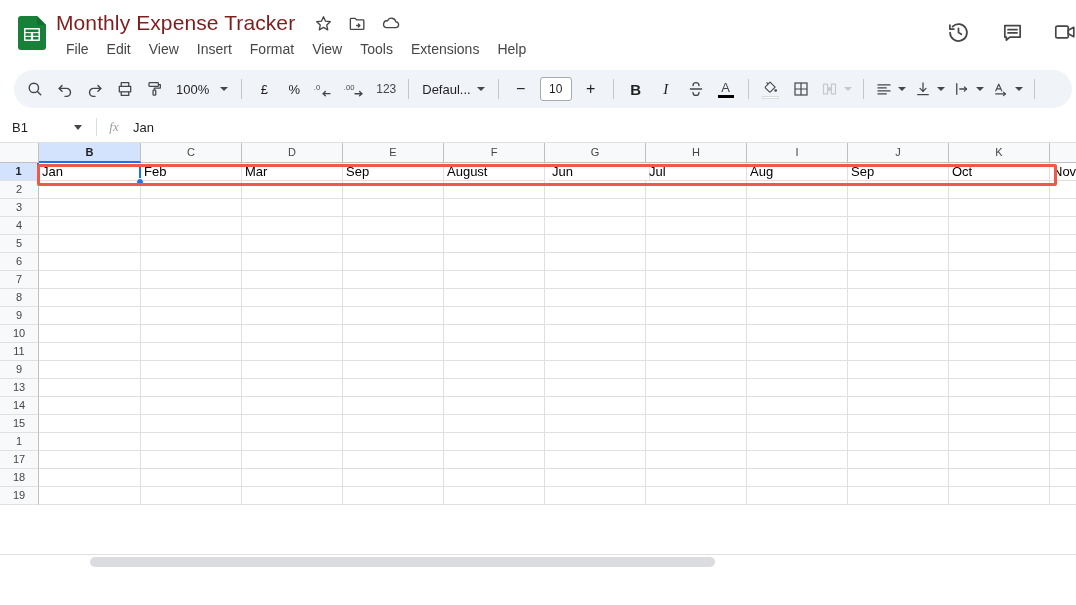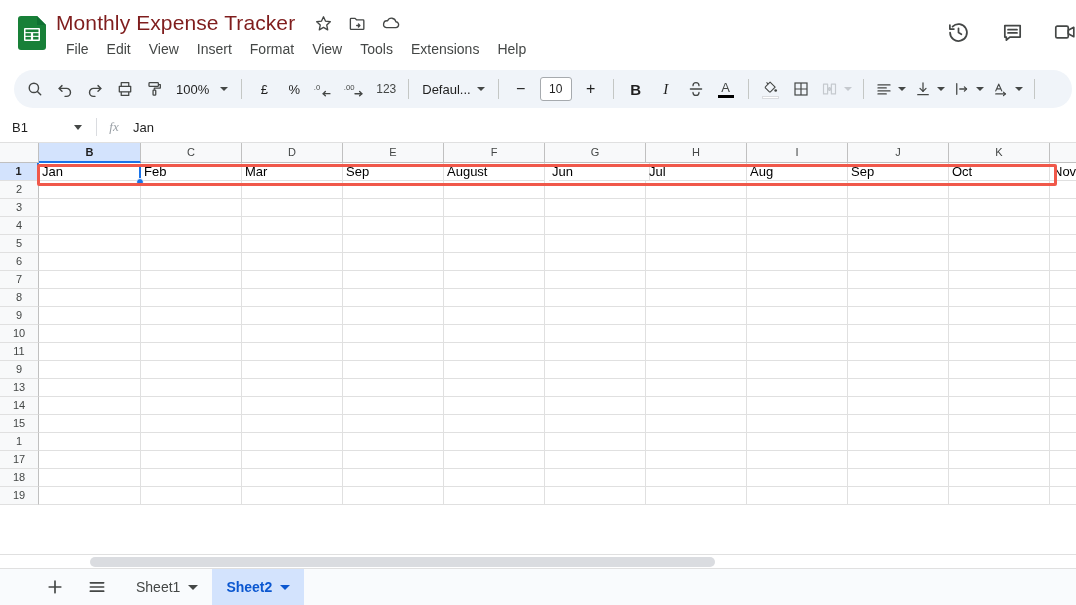--- a/index.html
+++ b/index.html
@@ -694,34 +694,14 @@
         <div class="fillhandle" style="left: 97px; top: 15px;"></div>
       </div>
 
     <div class="annot" style="left:37px; top:21px; width:1020px; height:22px;"></div>
   </div>
 
   <div class="hscroll-track">
     <div class="hscroll-thumb"></div>
   </div>
 
-  <div class="sheetbar">
-    <div class="sb-icon">
-      <svg width="20" height="20" viewBox="0 0 24 24" fill="none" stroke="#444746" stroke-width="2" stroke-linecap="round">
-        <path d="M12 5v14M5 12h14"></path>
-      </svg>
-    </div>
-    <div class="sb-icon">
-      <svg width="20" height="20" viewBox="0 0 24 24" fill="none" stroke="#444746" stroke-width="2" stroke-linecap="round">
-        <path d="M4 7h16M4 12h16M4 17h16"></path>
-      </svg>
-    </div>
-    <div class="tab">
-      <span>Sheet1</span>
-      <span class="tcaret"></span>
-    </div>
-    <div class="tab active">
-      <span>Sheet2</span>
-      <span class="tcaret"></span>
-    </div>
-  </div>
 
 </div>
 
 </body></html>

